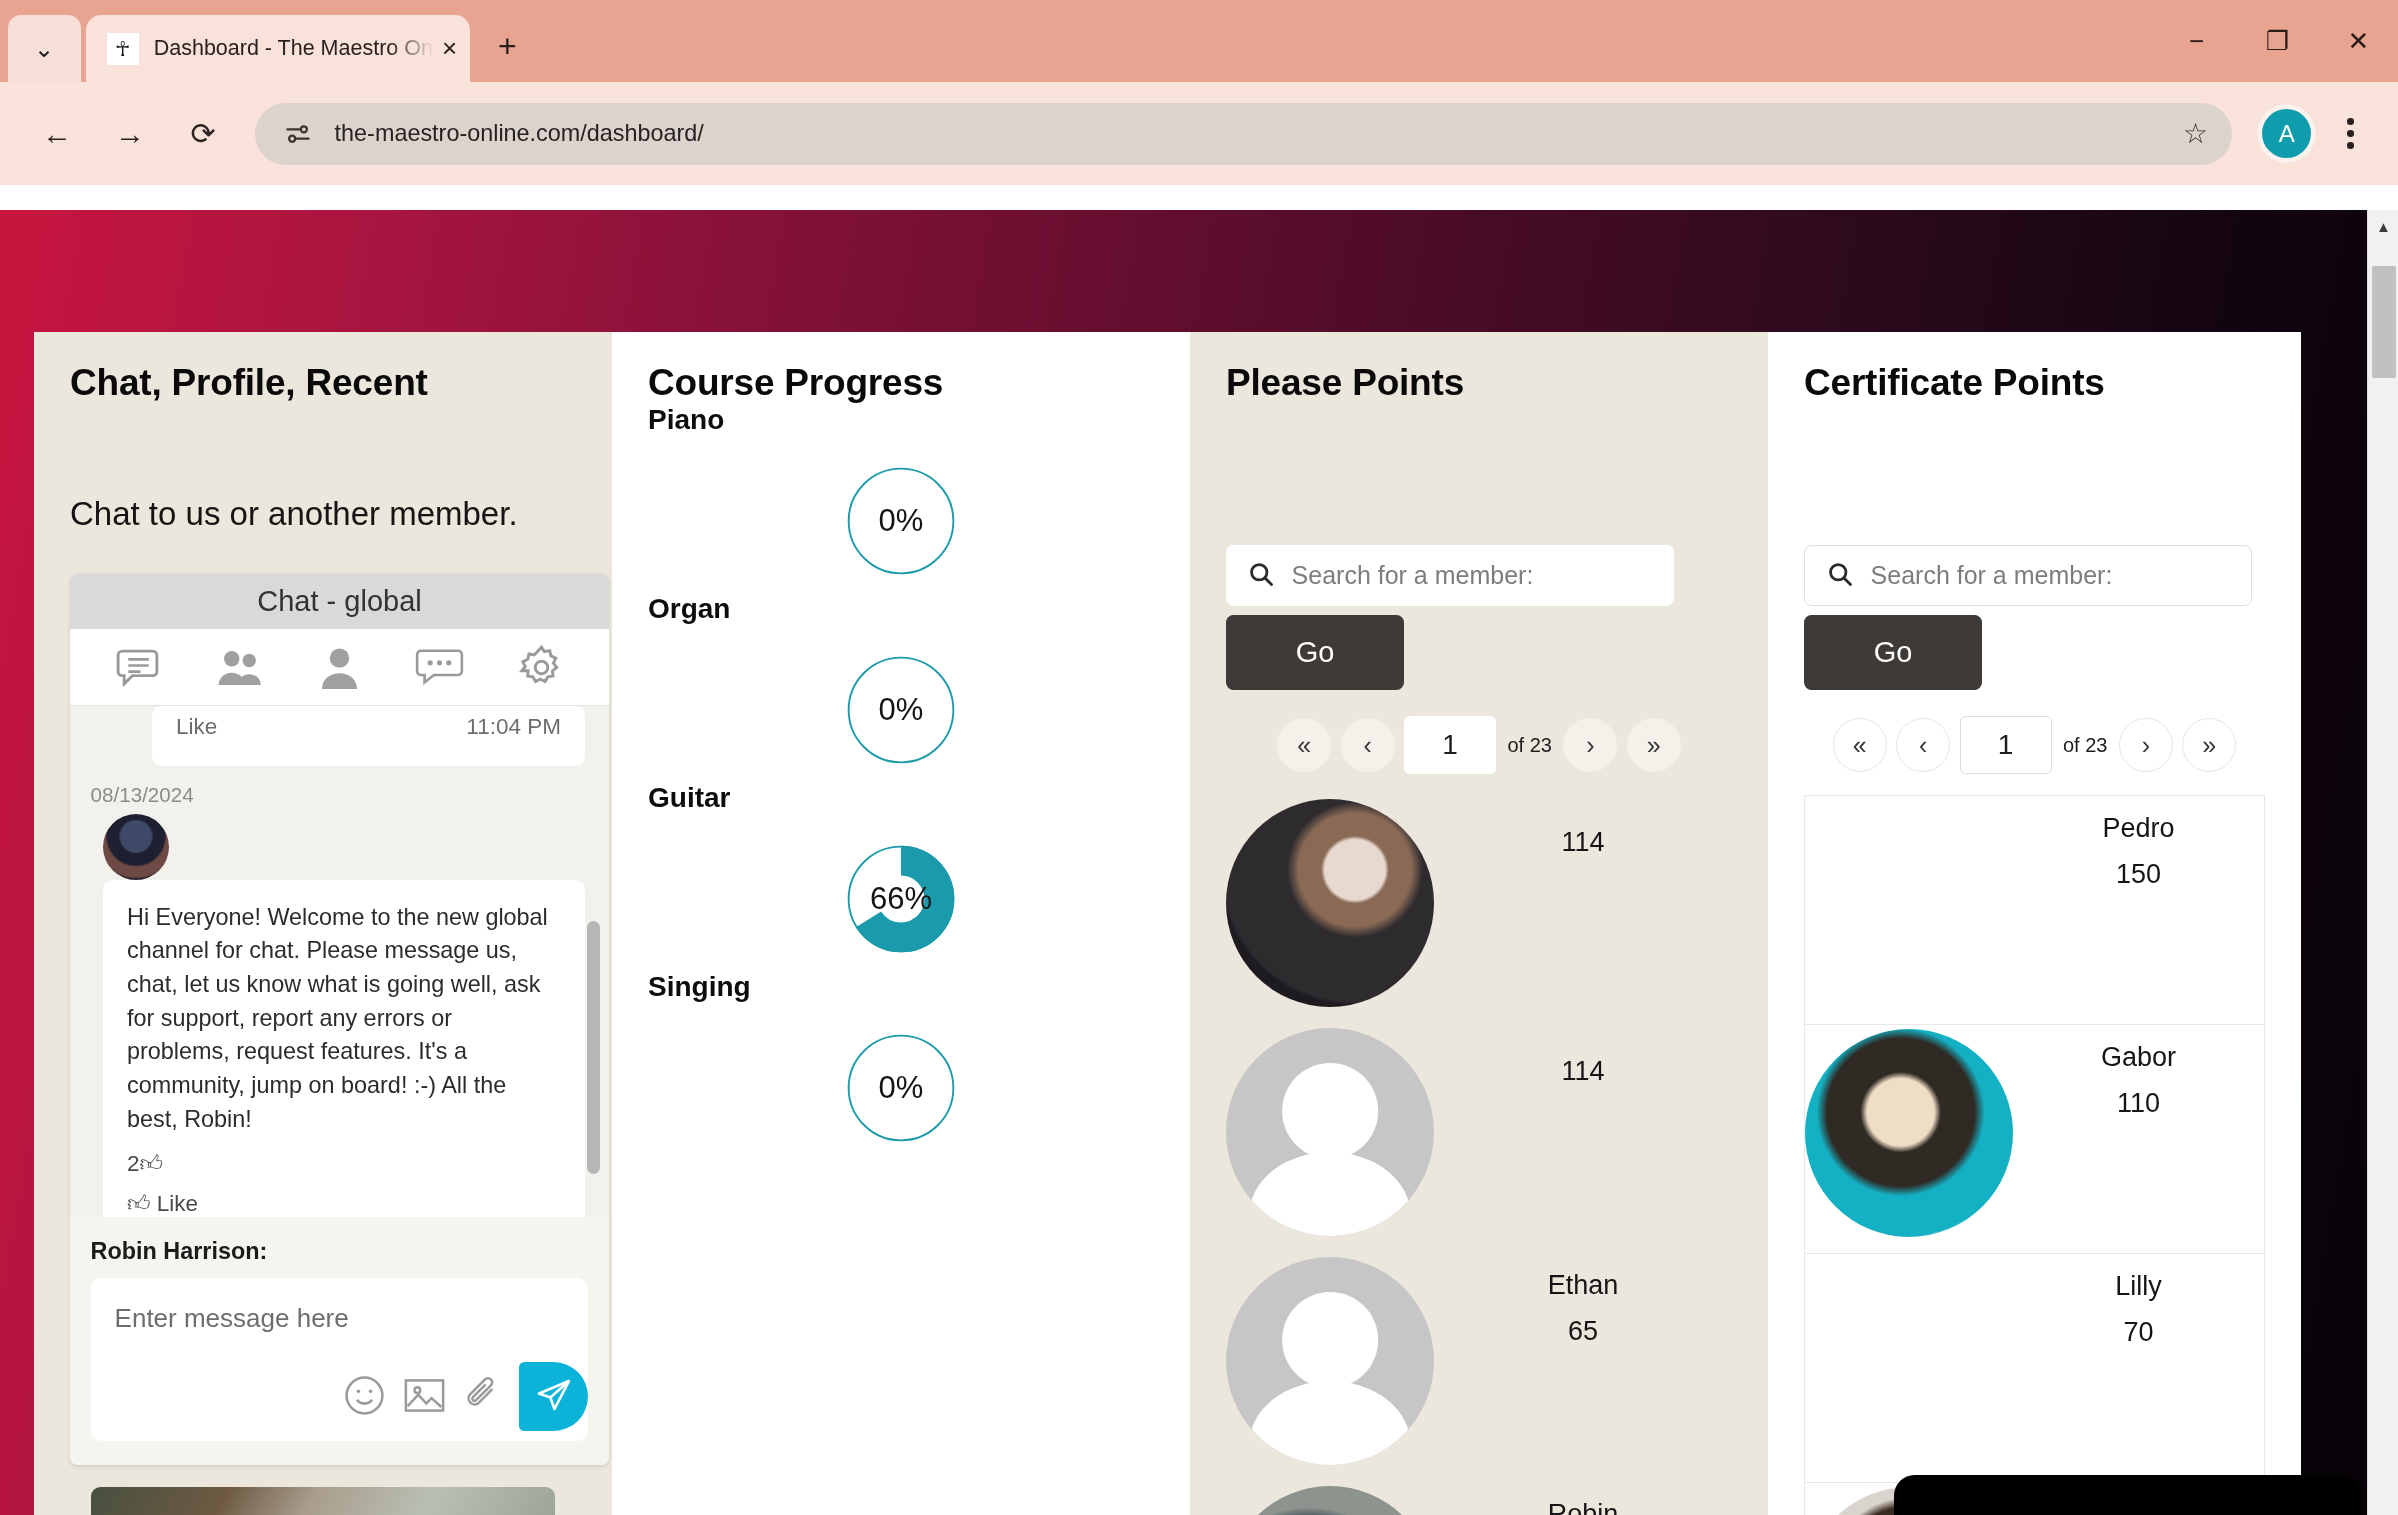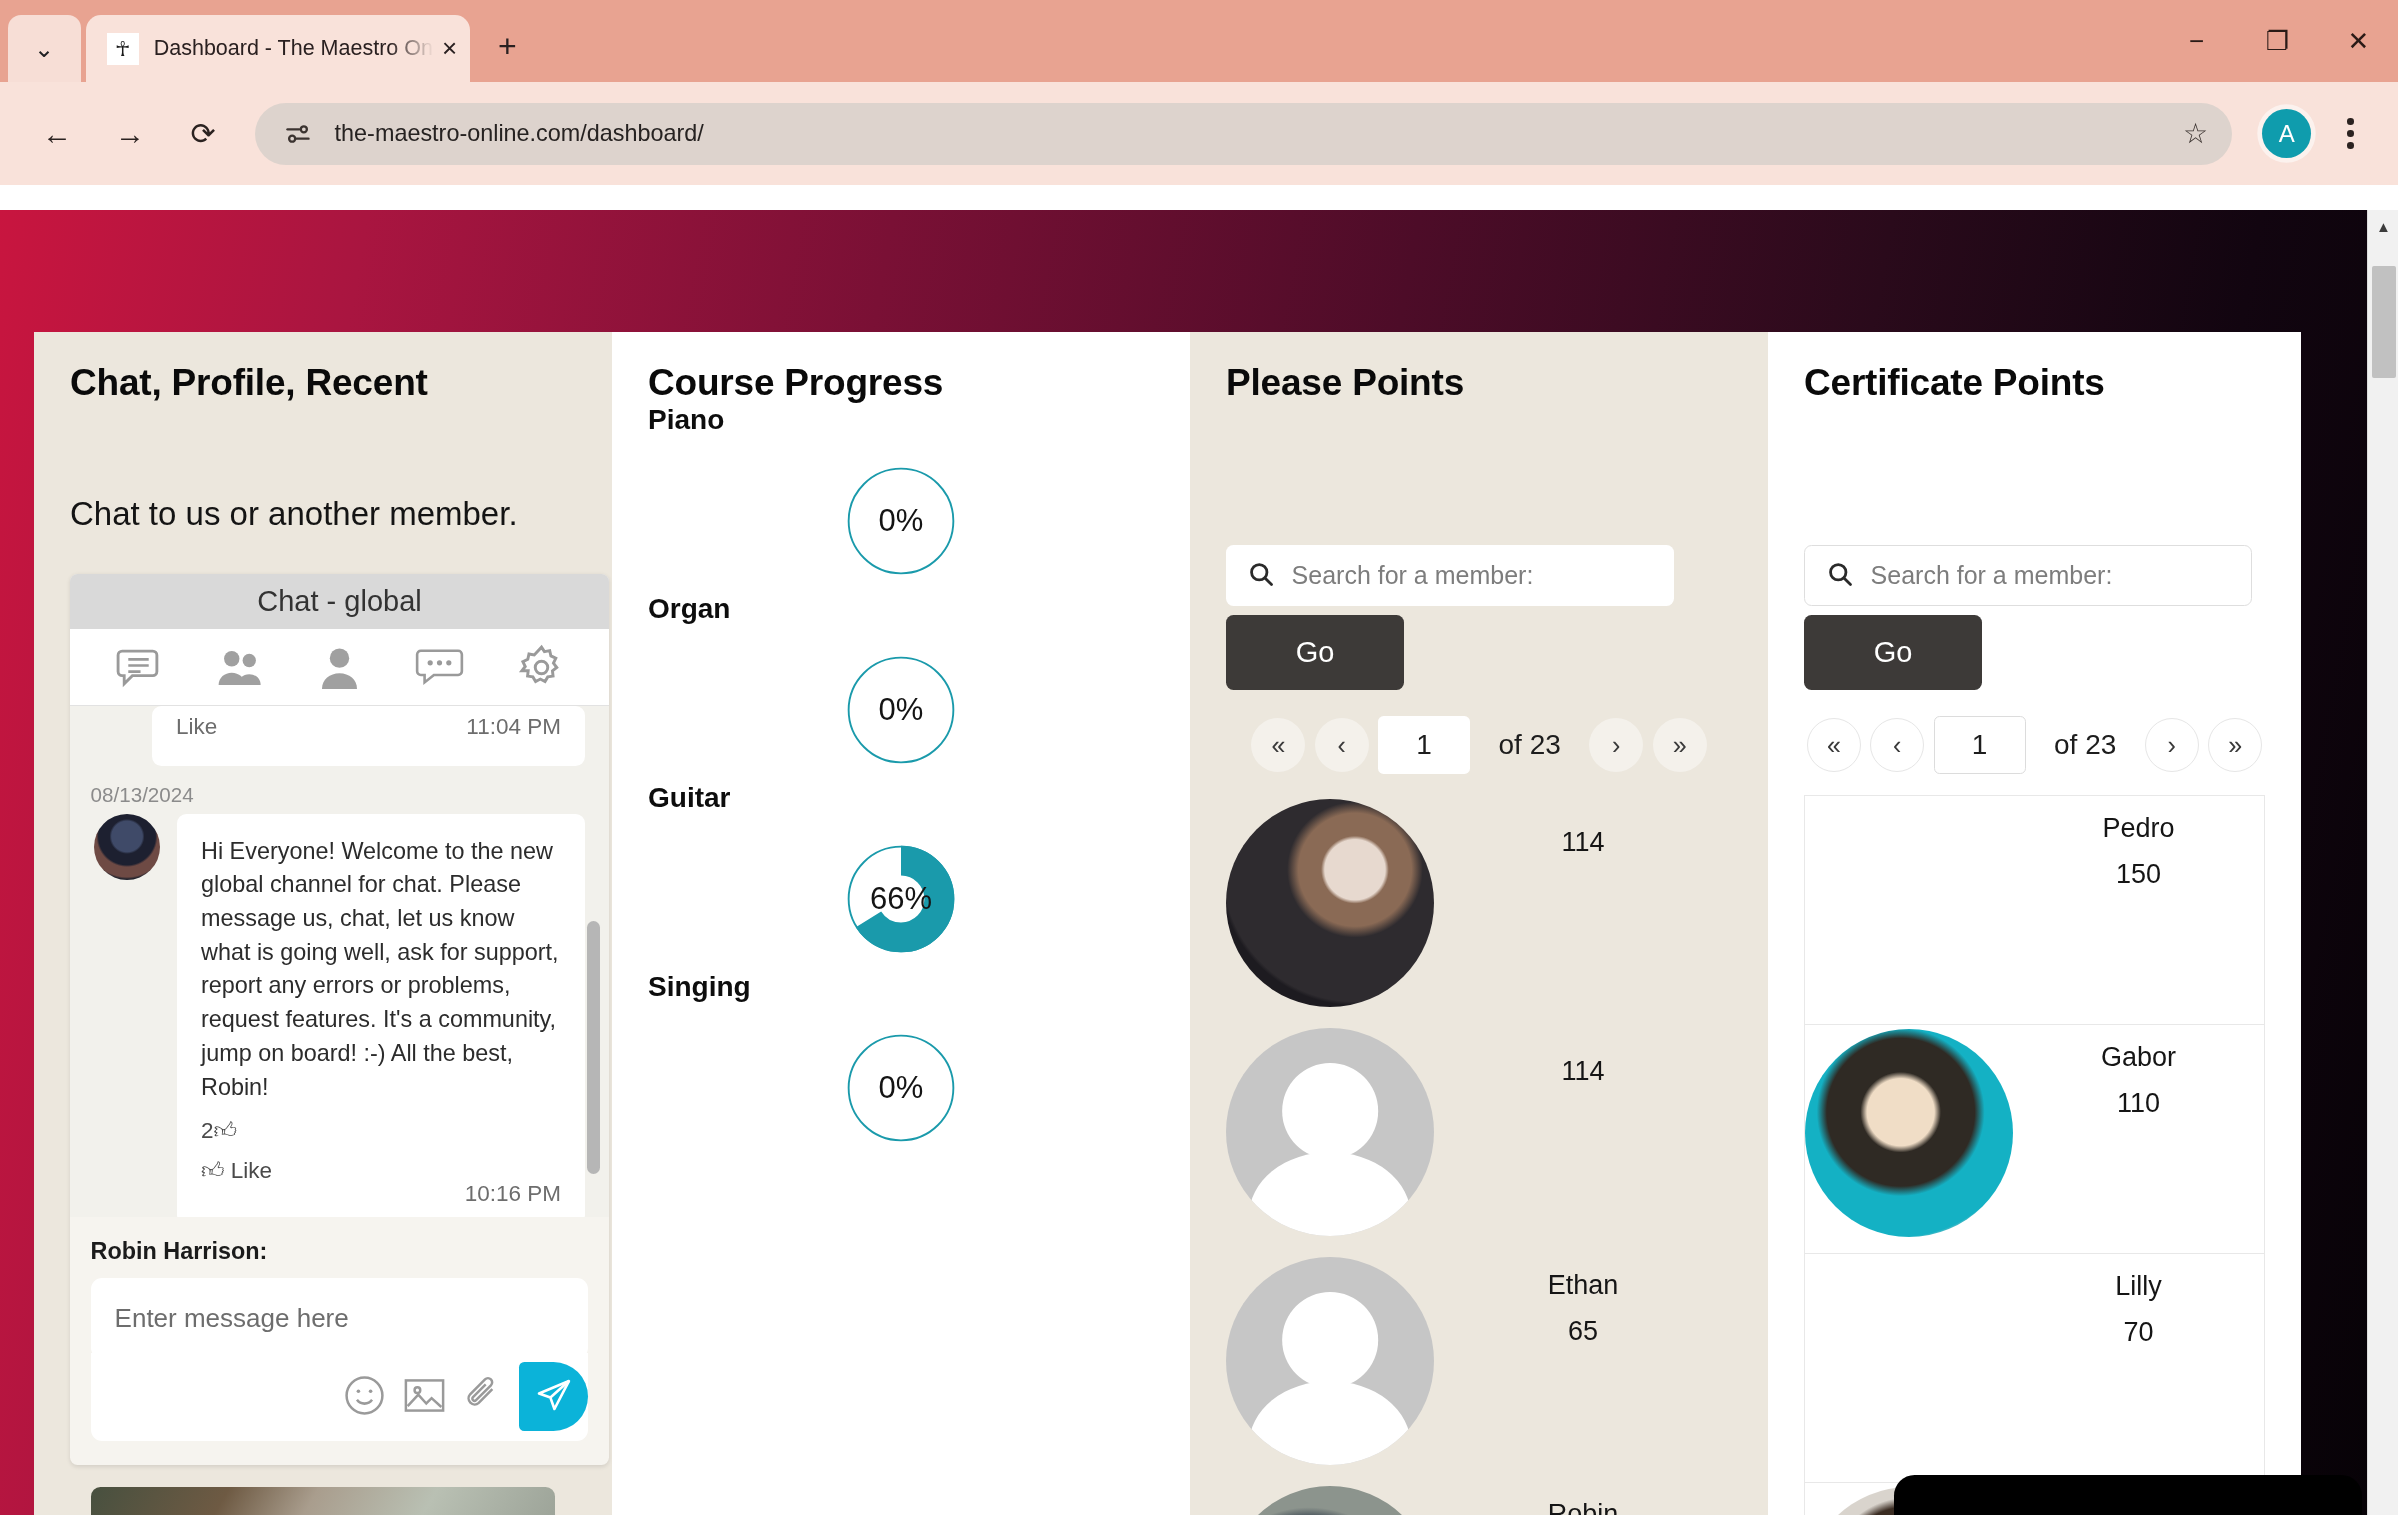--- a/index.html
+++ b/index.html
@@ -111,21 +111,21 @@
     justify-content: space-around; padding: 0 17px; border-bottom: 0.9px solid #e2e2e2;
   }
   .chat-tabs svg { display: block; }
   .chat-scroll { position: relative; height: 511px; background: #f2f1ec; overflow: hidden; }
   .msg-partial {
     background: #fff; border-radius: 9.4px; margin: 0 24px 0 82px;
     padding: 7.5px 24px 26px 24px; display: flex; justify-content: space-between;
     font-size: 22.5px; color: #6d6d6d;
   }
   .msg-date { font-size: 20.6px; color: #8b8b8b; padding: 17px 0 7.5px 20.6px; }
-  .msg-row { display: flex; padding: 0 24px 0 24px; }
+  .msg-row { display: flex; padding: 0 24px 0 33px; flex-direction: column; }
   .msg-avatar {
     width: 66px; height: 66px; border-radius: 50%; flex: 0 0 auto; margin-right: 17px;
     background: radial-gradient(circle at 50% 34%, #3f4a68 0 28%, #1d2030 32% 52%, #6e4a44 56% 74%, #20222c 78% 100%);
   }
   .msg-bubble {
     background: #fff; border-radius: 9.4px; padding: 20.6px 24px 17px 24px; flex: 1 1 auto;
   }
   .msg-text { font-size: 23.4px; line-height: 1.44; color: #2c2c2c; }
   .msg-likes { font-size: 22.5px; color: #4a4a4a; margin-top: 13px; }
   .msg-foot { display: flex; justify-content: space-between; margin-top: 13px;
@@ -168,21 +168,21 @@
     color: #fff; font-size: 29px; display: flex; align-items: center; justify-content: center;
   }
   .pager { display: flex; align-items: center; justify-content: center; gap: 9.4px; margin-top: 26px; }
   .pg-btn { width: 54px; height: 54px; border-radius: 50%; display: flex; align-items: center;
             justify-content: center; font-size: 25px; color: #3a3a3a; }
   .col.beige .pg-btn { background: rgba(255,255,255,.42); }
   .col.white .pg-btn { background: #fff; border: 0.9px solid #e6e6e6; }
   .pg-input { width: 92px; height: 58px; background: #fff; border-radius: 5.6px;
               display: flex; align-items: center; justify-content: center; font-size: 28px; color: #1d1d1d; }
   .col.white .pg-input { border: 0.9px solid #dcdcdc; }
-  .pg-of { font-size: 28px; color: #1d1d1d; margin: 0 19px; }
+  .pg-of { font-size: 20px; color: #1d1d1d; margin: 0 2px; }
 
   .plist { margin-top: 20.6px; }
   .prow { display: flex; align-items: flex-start; height: 229px; position: relative; }
   .col.white .prow { border: 0.9px solid #e8e8e8; border-bottom: none; }
   .col.white .prow:first-child { margin-top: 3.7px; }
   .pavatar { width: 208px; height: 208px; border-radius: 50%; flex: 0 0 auto; margin: 3.7px 0 0 0; }
   .pavatar.blank { visibility: hidden; }
   .pavatar.ph { background: #c6c6c6; position: relative; overflow: hidden; }
   .pavatar.ph::before { content:""; position:absolute; left:50%; top:17%; width:46%; height:46%;
                         transform: translateX(-50%); background:#fff; border-radius:50%; }

